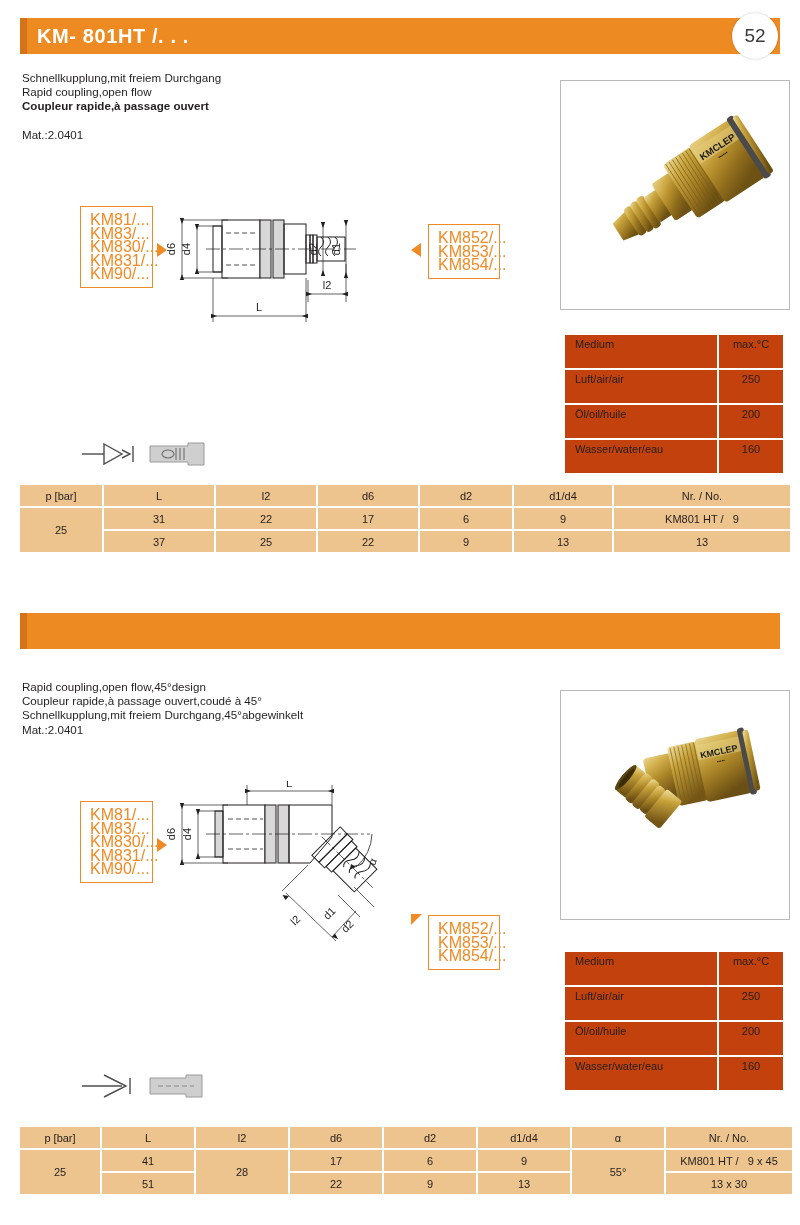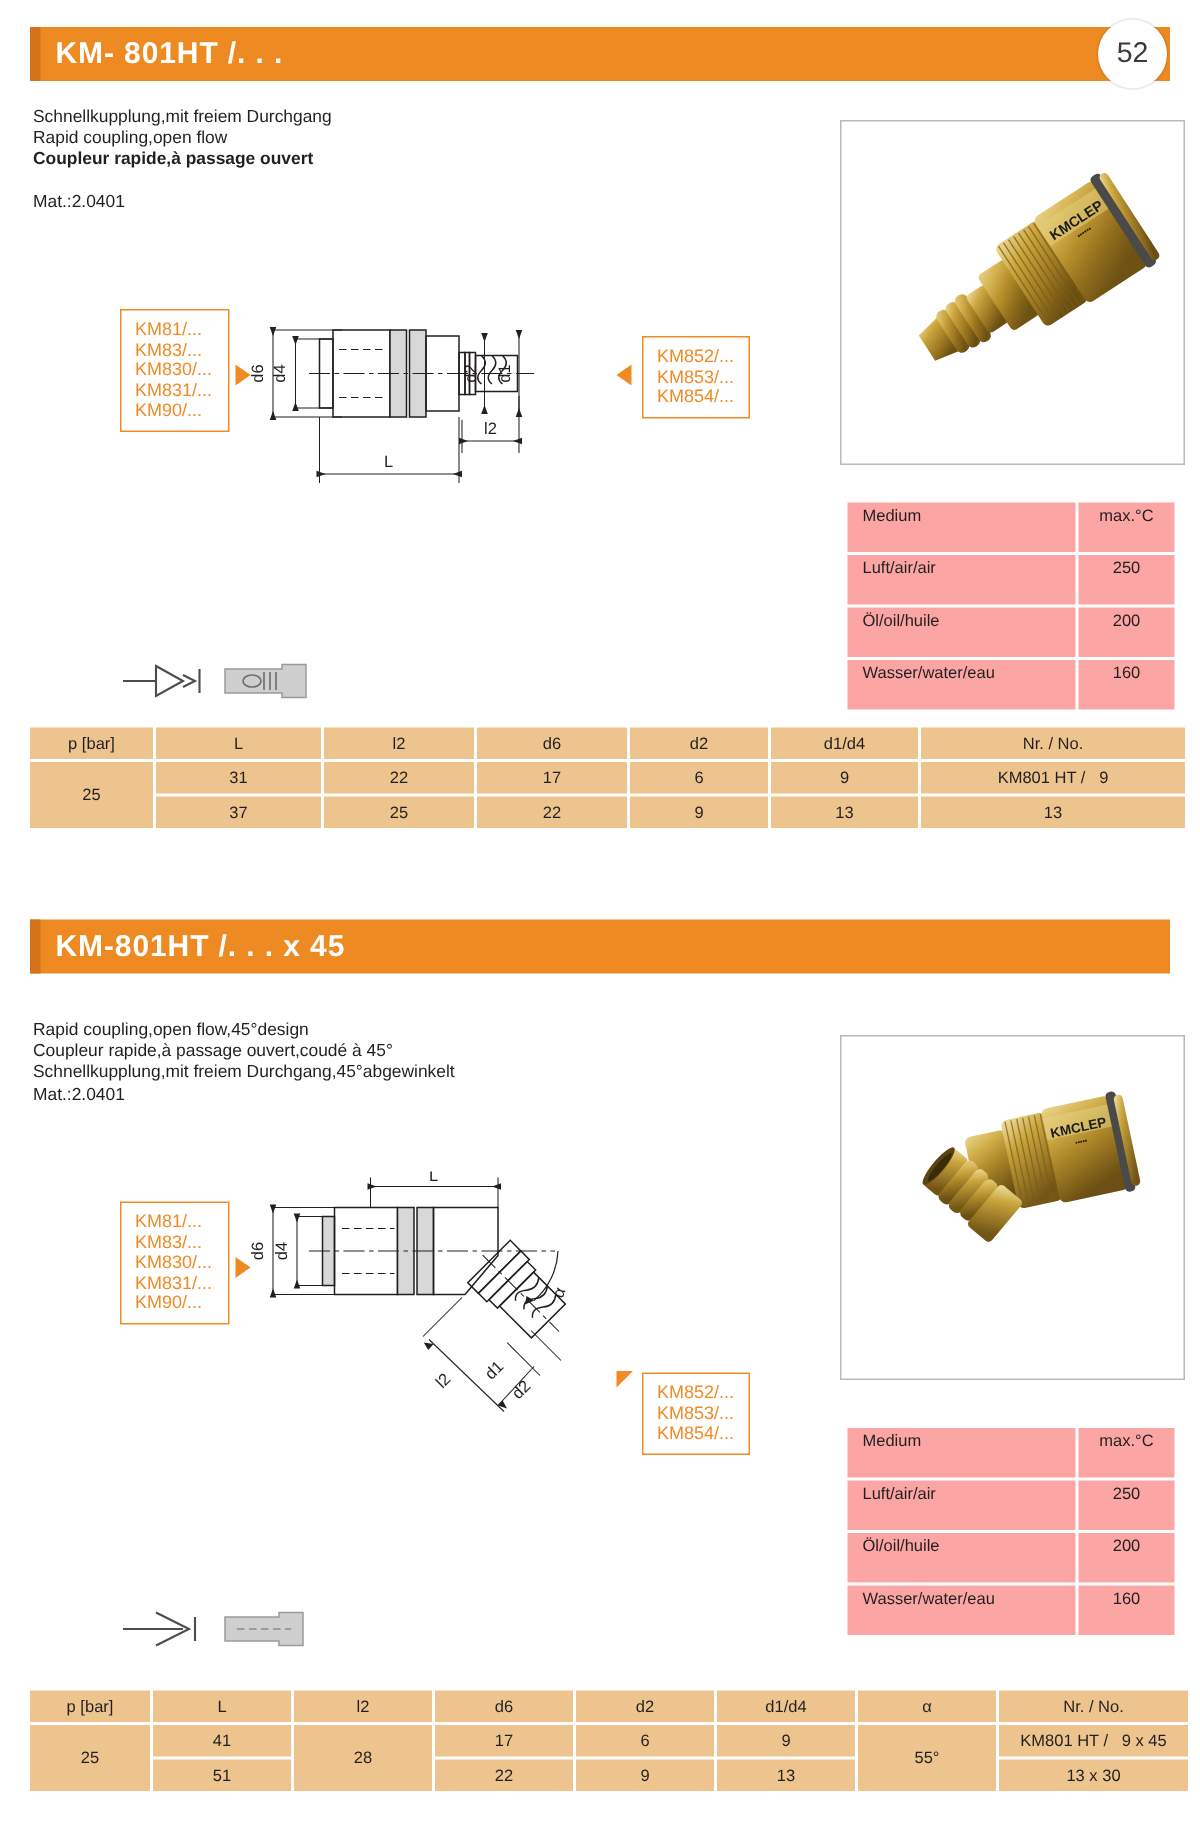--- a/index.html
+++ b/index.html
@@ -73,24 +73,25 @@
     overflow: hidden;
   }
   .photo-frame svg { display: block; }
 
   
   .ref-box {
     position: absolute;
     border: 1.4px solid #F08A24;
     background: #ffffff;
     color: #F08A24;
-    font-size: 12px;
+    font-size: 16px;
     line-height: 13.6px;
     padding: 6px 8px 6px 9px;
     white-space: nowrap;
+    text-align: right;
   }
   .ref-arrow {
     position: absolute;
     width: 0; height: 0;
     border-top: 7px solid transparent;
     border-bottom: 7px solid transparent;
   }
   .ref-arrow.right { border-left: 10px solid #F08A24; }
   .ref-arrow.left  { border-right: 10px solid #F08A24; }
   .ref-arrow.downleft {
@@ -105,21 +106,21 @@
 
   
   .medium-table {
     position: absolute;
     border-collapse: separate;
     border-spacing: 2px 2px;
     font-size: 11px;
     color: #231f20;
   }
   .medium-table td {
-    background: #fca5a5;
+    background: #c2410c;
     padding: 3px 0 18px 0;
     height: 19px;
   }
   .medium-table td.label { width: 152px; padding-left: 10px; text-align: left; }
   .medium-table td.val   { width: 64px;  text-align: center; }
 
   
   .symbols { position: absolute; }
 
   
@@ -381,21 +382,20 @@
       <td>13</td>
     </tr>
   </tbody>
     </table>
 </div>
 
 <div class="section" id="section-2">
 
   <div class="title-bar" style="top:18px;">
     <span class="edge"></span>
-    <span class="title-text">KM-801HT /. . . x 45</span>
   </div>
 
   <div class="desc" style="top:69px;margin-top:44px;">Schnellkupplung,mit freiem Durchgang,45°abgewinkelt</div>
   <div class="desc" style="top:85px;">Rapid coupling,open flow,45°design</div>
   <div class="desc" style="top:99px;">Coupleur rapide,à passage ouvert,coudé à 45°</div>
   <div class="mat" style="top:128px;">Mat.:2.0401</div>
 
   <div class="photo-frame" style="left:560px; top:95px; width:230px; height:230px;">
     <svg width="228" height="228" viewBox="0 0 228 228">
       <defs>

